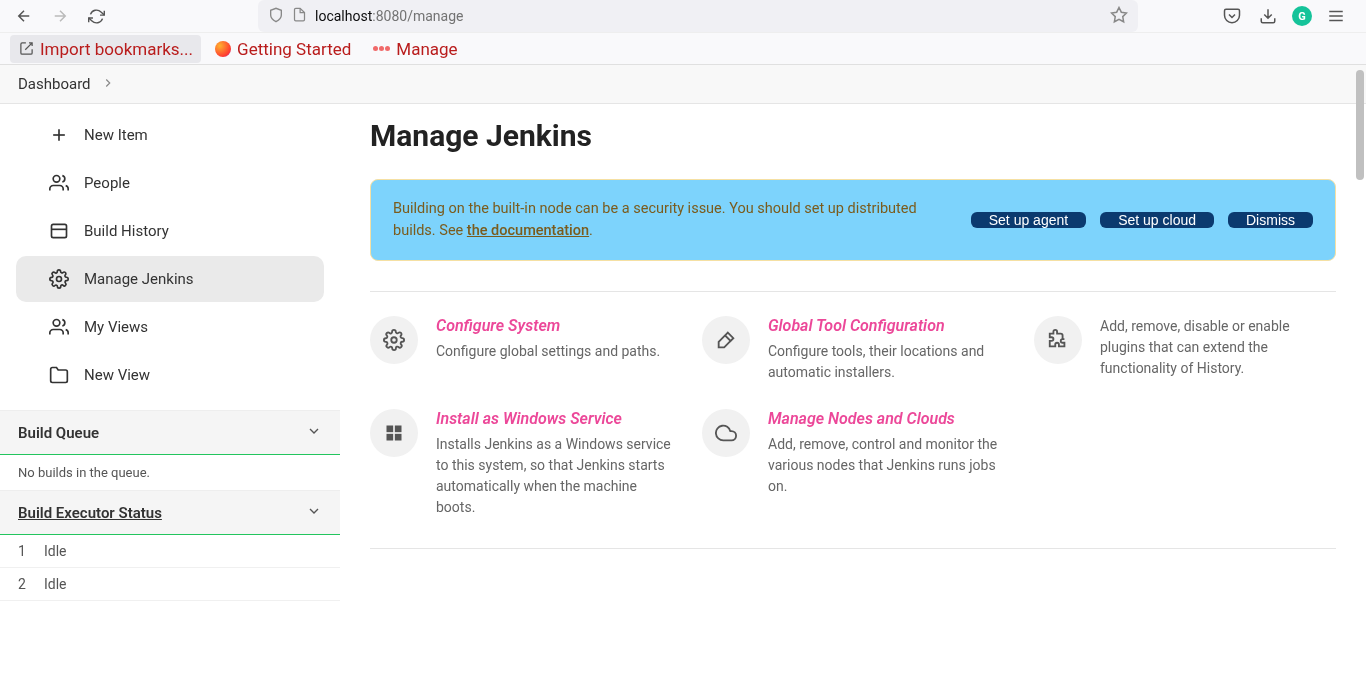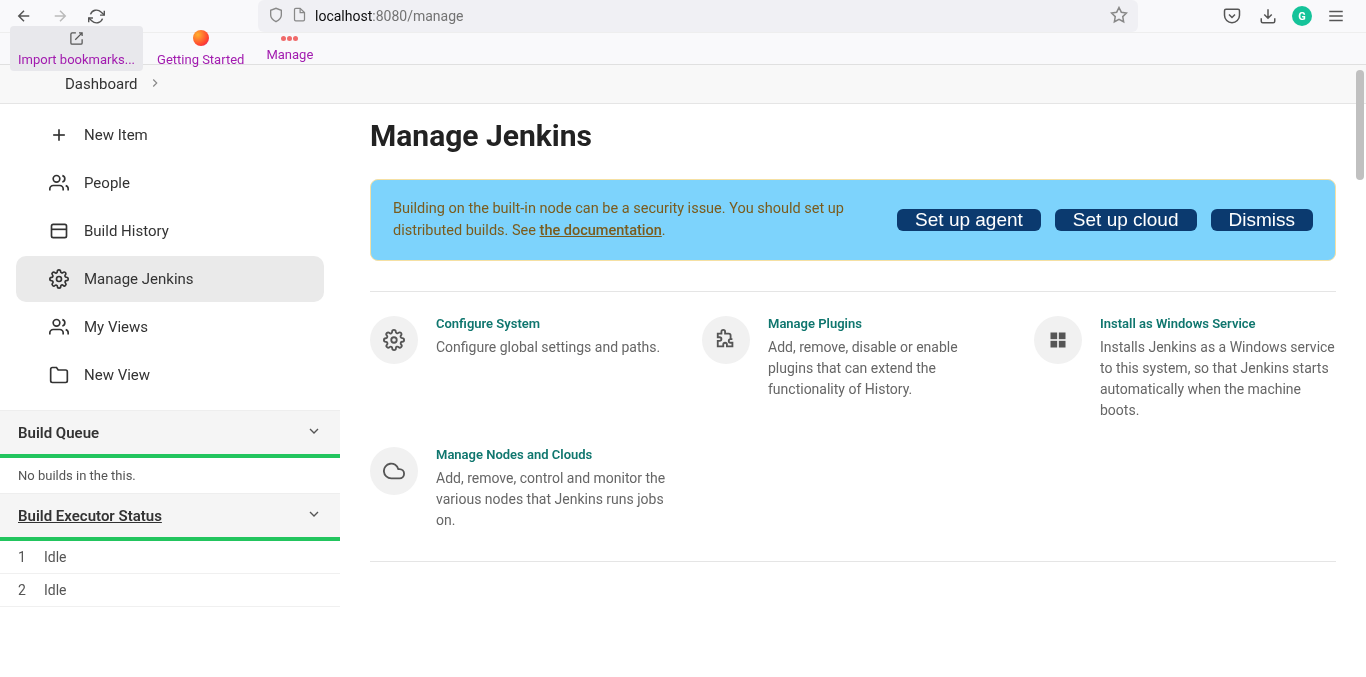--- a/index.html
+++ b/index.html
@@ -13,66 +13,66 @@
   .url-bar { flex: 1; max-width: 880px; margin-left: 140px; display: flex; align-items: center; background: #f0f0f4; border-radius: 6px; padding: 4px 10px; height: 32px; gap: 8px; }
   .url-text { flex: 1; color: #555; font-size: 14px; }
   .url-text .host { color: #0c0c0d; }
   .url-text .path { color: #737373; }
   .star { color: #888; }
   .toolbar-right { display: flex; align-items: center; gap: 12px; margin-left: auto; padding-right: 8px; }
   .toolbar-icon { width: 24px; height: 24px; display:flex; align-items:center; justify-content:center; color:#555; }
   .grammarly { width:20px; height:20px; border-radius:50%; background:#15c39a; display:flex; align-items:center; justify-content:center; color:#fff; font-size:11px; font-weight:bold; }
   
   .bookmarks-bar { display: flex; align-items: center; padding: 4px 10px; gap: 6px; height: 32px; border-top: 1px solid #eee; }
-  .bookmark-item { display: flex; align-items: center; gap: 6px; padding: 4px 8px; border-radius: 4px; font-size: 13px; color: #a21caf; cursor: pointer; flex-direction: column; }
+  .bookmark-item { display: flex; align-items: center; gap: 6px; padding: 4px 8px; border-radius: 4px; font-size: 17px; color: #b91c1c; cursor: pointer; }
   .bookmark-item.active { background: #e8e8ec; }
   .bm-icon { width:16px; height:16px; display:flex; align-items:center; justify-content:center; }
   .bm-ff { width:16px; height:16px; border-radius:50%; background: radial-gradient(circle at 30% 30%, #ffb02e, #ff3b30 70%, #8e2de2); }
   .bm-asana { display:flex; gap:1px; }
   .bm-asana span { width:5px; height:5px; border-radius:50%; background:#f06a6a; }
   .bm-asana span:first-child { margin-right:0; }
   
   
   .breadcrumb-bar { background:#f8f8f8; border-bottom:1px solid #e5e5e5; padding: 10px 18px; display:flex; align-items:center; gap:10px; }
-  .breadcrumb-item { color:#333; font-size:15px; cursor:pointer;margin-left:47px; }
+  .breadcrumb-item { color:#333; font-size:15px; cursor:pointer; }
   .chevron { color:#888; }
   
   
   .app { display:flex; height: calc(100vh - 108px); }
   .sidebar { width: 340px; flex-shrink:0; background:#fff; overflow-y:auto; }
   .side-nav { padding: 6px 0 10px 0; }
   .side-item { display:flex; align-items:center; gap:14px; padding: 12px 20px 12px 32px; border-radius: 10px; margin: 2px 16px 2px 16px; cursor:pointer; color:#333; font-size:15px; }
   .side-item.active { background:#eaeaea; font-weight:400; }
   .side-icon { width:22px; height:22px; display:flex; align-items:center; justify-content:center; color:#333; }
   
-  .side-panel-head { background:#f5f5f5; padding:12px 18px; display:flex; align-items:center; justify-content:space-between; border-top:1px solid #eee; border-bottom:4px solid #22c55e; cursor:pointer; }
+  .side-panel-head { background:#f5f5f5; padding:12px 18px; display:flex; align-items:center; justify-content:space-between; border-top:1px solid #eee; border-bottom:1px solid #22c55e; cursor:pointer; }
   .side-panel-head.link .title { text-decoration: underline; }
   .side-panel-head .title { font-weight:600; font-size:15px; }
   .side-panel-body { padding:10px 18px; font-size:13px; color:#555; }
   .exec-row { display:flex; gap:14px; padding:8px 18px; font-size:14px; border-bottom:1px solid #f0f0f0; }
   .exec-num { width:12px; color:#555; }
   .exec-status { color:#555; }
   
   
   .main { flex:1; padding: 0 30px 40px 30px; overflow-y:auto; }
   .page-title { font-size:30px; font-weight:700; color:#222; margin: 14px 0 26px 0; }
   
   .alert { background:#7dd3fc; border:1px solid #f5e0a3; border-radius:8px; padding:18px 22px; display:flex; align-items:center; gap:14px; }
   .alert-text { flex:1; color:#7a5c1e; font-size:14.5px; line-height:1.5; }
   .alert-text a { color:#7a5c1e; text-decoration:underline; font-weight:500; }
   .alert-actions { display:flex; gap:14px; }
-  .btn { background:#0b3a6f; color:#fff; border:none; padding:0 18px; border-radius:6px; font-size:19px; font-weight:500; cursor:pointer; }
+  .btn { background:#0b3a6f; color:#fff; border:none; padding:0 18px; border-radius:6px; font-size:14px; font-weight:500; cursor:pointer; }
   
   .section-divider { border:none; border-top:1px solid #e5e5e5; margin:30px 0 24px 0; }
   .section-title { font-size:20px; font-weight:700; color:#222; margin-bottom:22px; }
   
   .card-grid { display:grid; grid-template-columns: repeat(3, 1fr); gap: 26px 30px; }
   .card { display:flex; gap:18px; cursor:pointer; }
   .card-icon { width:48px; height:48px; border-radius:50%; background:#f1f1f1; flex-shrink:0; display:flex; align-items:center; justify-content:center; color:#555; }
-  .card-body h3 { font-size:13px; font-weight:600; color:#0f766e; margin-bottom:6px; }
+  .card-body h3 { font-size:16px; font-weight:600; color:#ec4899; margin-bottom:6px;font-style:italic; }
   .card-body p { font-size:14px; color:#666; line-height:1.5; }
   
   .scrollbar { position:fixed; right:2px; top:70px; width:8px; height:110px; background:#c0c0c0; border-radius:4px; }
 </style>
 </head>
 <body>
 
 <div class="browser-chrome">
   <div class="toolbar">
     <button class="nav-btn">
@@ -231,21 +231,21 @@
 
     <div class="side-panel-head">
       <span class="title">Build Queue</span>
       <span>
         <svg width="16" height="16" viewBox="0 0 24 24" fill="none" stroke="#555" stroke-width="2">
             <polyline points="6 9 12 15 18 9"></polyline>
           </svg>
       </span>
     </div>
     <div class="side-panel-body">
-      <span>No builds in the this.</span>
+      <span>No builds in the queue.</span>
     </div>
 
     <div class="side-panel-head link">
       <span class="title">Build Executor Status</span>
       <span>
         <svg width="16" height="16" viewBox="0 0 24 24" fill="none" stroke="#555" stroke-width="2">
             <polyline points="6 9 12 15 18 9"></polyline>
           </svg>
       </span>
     </div>
@@ -285,25 +285,36 @@
             </svg>
         </div>
         <div class="card-body">
           <h3>Configure System</h3>
           <p>Configure global settings and paths.</p>
         </div>
       </div>
       <div class="card">
         <div class="card-icon">
           <svg width="22" height="22" viewBox="0 0 24 24" fill="none" stroke="currentColor" stroke-width="2">
+              <path d="M14 4l6 6-3 3-6-6z"></path>
+              <path d="M11 7L4 14v6h6l7-7"></path>
+            </svg>
+        </div>
+        <div class="card-body">
+          <h3>Global Tool Configuration</h3>
+          <p>Configure tools, their locations and automatic installers.</p>
+        </div>
+      </div>
+      <div class="card">
+        <div class="card-icon">
+          <svg width="22" height="22" viewBox="0 0 24 24" fill="none" stroke="currentColor" stroke-width="2">
               <path d="M19 11h-2V7a2 2 0 00-2-2h-4V3a2 2 0 10-4 0v2H3v4h2a2 2 0 110 4H3v6h6v-2a2 2 0 114 0v2h6v-4h-2a2 2 0 110-4z"></path>
             </svg>
         </div>
         <div class="card-body">
-          <h3>Manage Plugins</h3>
           <p>Add, remove, disable or enable plugins that can extend the functionality of History.</p>
         </div>
       </div>
       <div class="card">
         <div class="card-icon">
           <svg width="20" height="20" viewBox="0 0 24 24" fill="currentColor">
               <rect x="3" y="3" width="8" height="8"></rect>
               <rect x="13" y="3" width="8" height="8"></rect>
               <rect x="3" y="13" width="8" height="8"></rect>
               <rect x="13" y="13" width="8" height="8"></rect>

